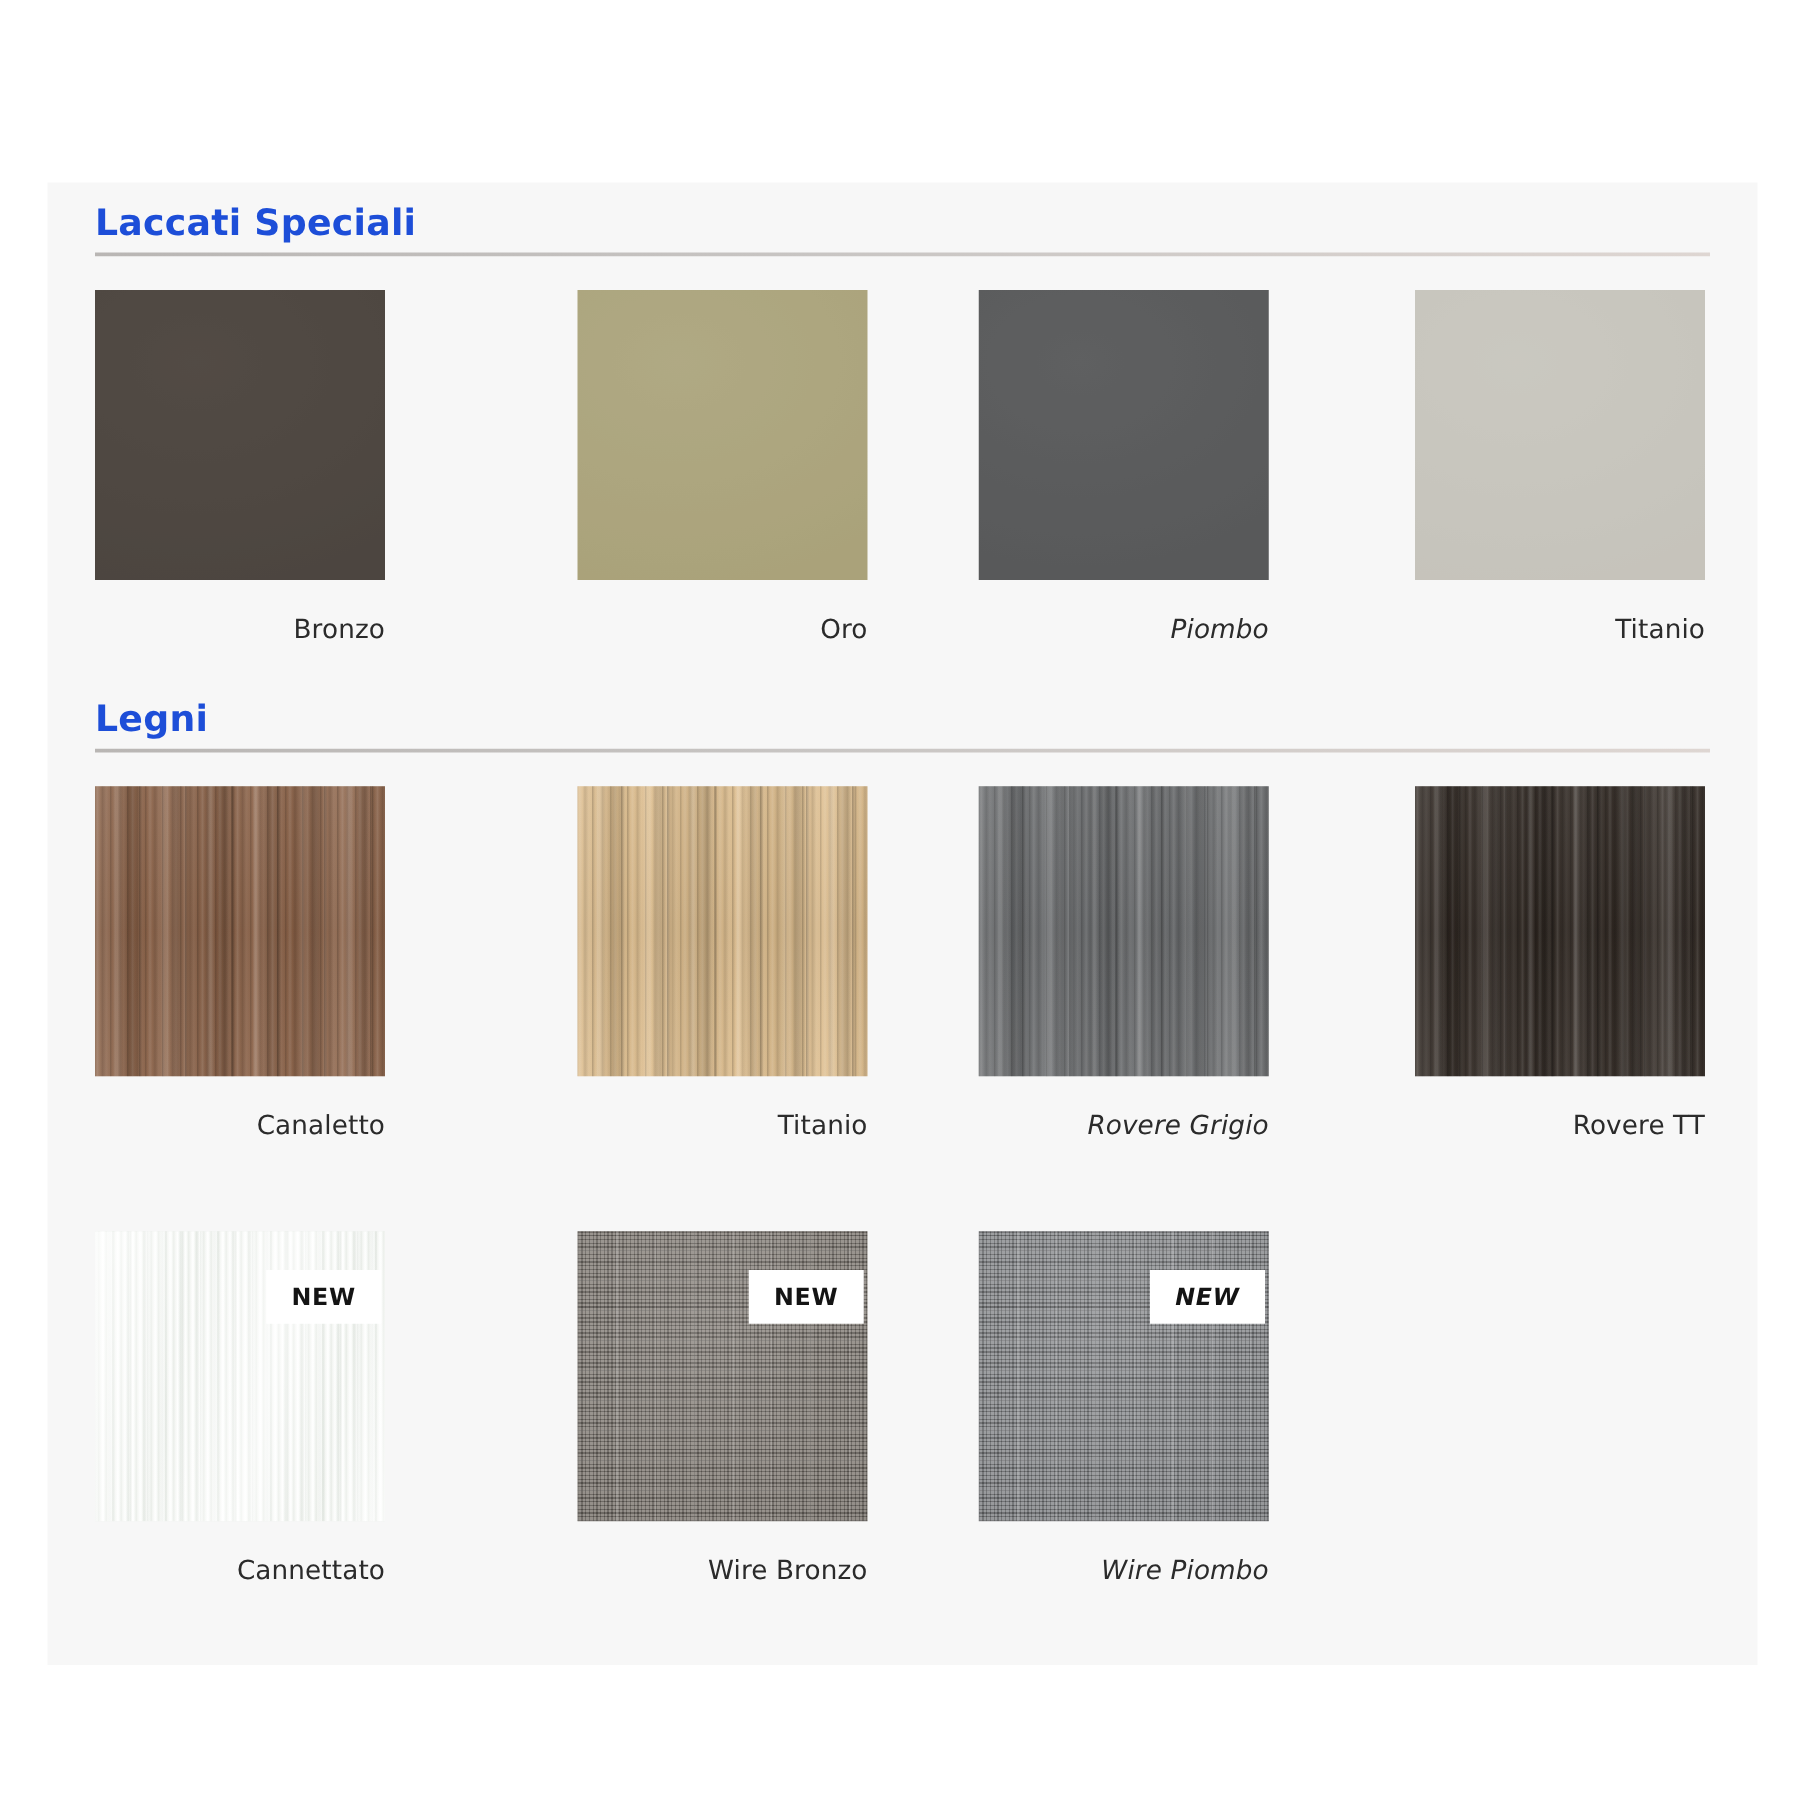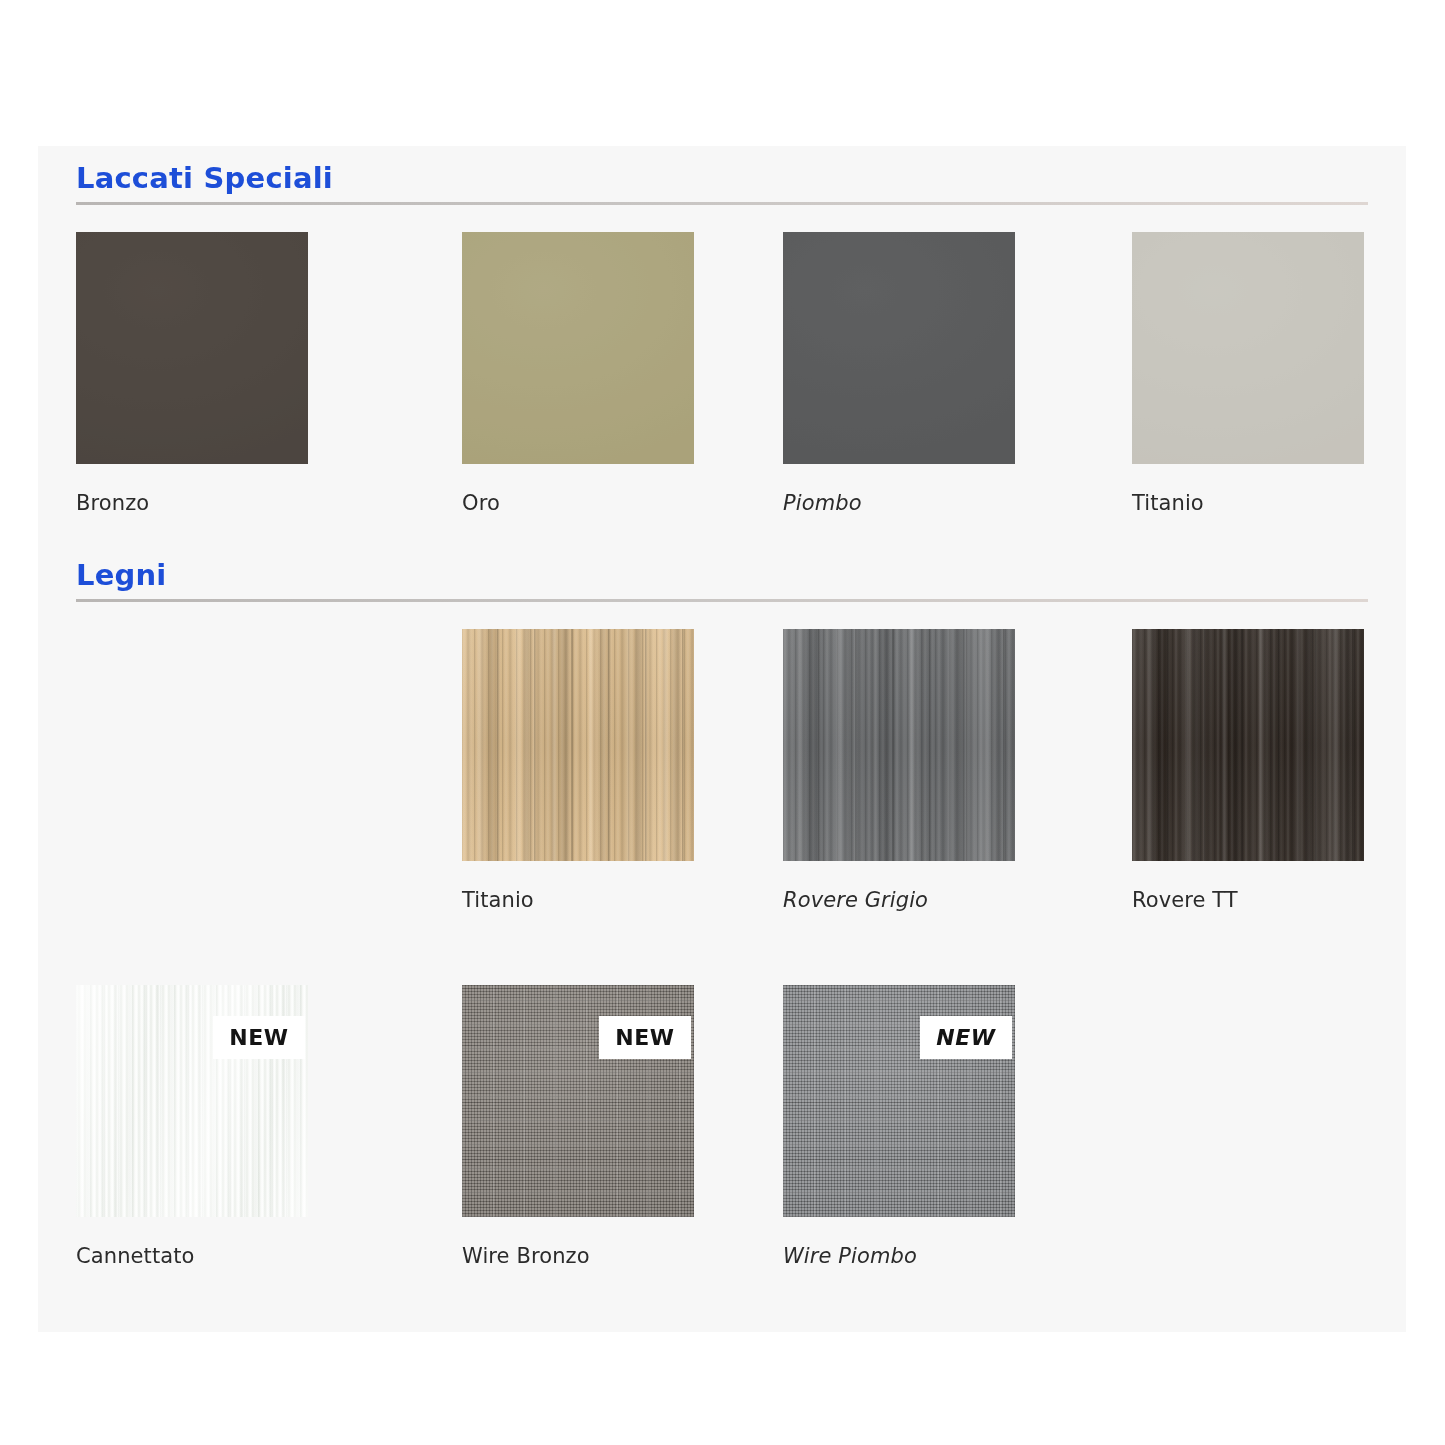--- a/index.html
+++ b/index.html
@@ -50,20 +50,21 @@
     height: 3px;
     background: linear-gradient(to right, #b9b6b4 0%, #c8c5c3 45%, #ded6d2 100%);
     width: 100%;
   }
 
   .swatch-row {
     position: relative;
     margin-left: 38px;
     width: 1330px;
     height: 285px;
+    text-align: right;
   }
 
   .swatch-cell {
     position: absolute;
     top: 0;
     width: 232px;
   }
 
   .swatch-cell.c0 { left: 0px; }
   .swatch-cell.c1 { left: 354px; padding-left: 32px; }
@@ -96,21 +97,21 @@
   .new-badge {
     position: absolute;
     top: 31px;
     left: 137px;
     width: 92px;
     height: 43px;
     background: #ffffff;
     display: flex;
     align-items: center;
     justify-content: center;
-    font-size: 22px;
+    font-size: 19px;
     font-weight: bold;
     color: #141414;
     letter-spacing: 0.6px;
     z-index: 4;
   }
 
   
   .mat-solid { }
   .mat-solid .swatch-inner::after {
     content: "";
@@ -270,20 +271,30 @@
     </div>
   </div>
 
   <div class="section" style="top:415px;">
     <div class="section-header">
       <div class="section-title">Legni</div>
       <div class="section-rule"></div>
     </div>
     <div class="swatch-row" style="margin-top:27px;">
 
+      <div class="swatch-cell c0">
+        <div class="swatch wood" style="background-color: rgb(139, 97, 70);">
+          <div class="swatch-inner">
+              <div class="grain-c"></div>
+              <div class="grain-a"></div>
+              <div class="grain-b"></div>
+            </div>
+        </div>
+        <div class="swatch-label">Canaletto</div>
+      </div>
 
       <div class="swatch-cell c1">
         <div class="swatch wood" style="background-color: rgb(222, 189, 140);">
           <div class="swatch-inner">
               <div class="grain-c"></div>
               <div class="grain-a"></div>
               <div class="grain-b"></div>
             </div>
         </div>
         <div class="swatch-label">Titanio</div>

